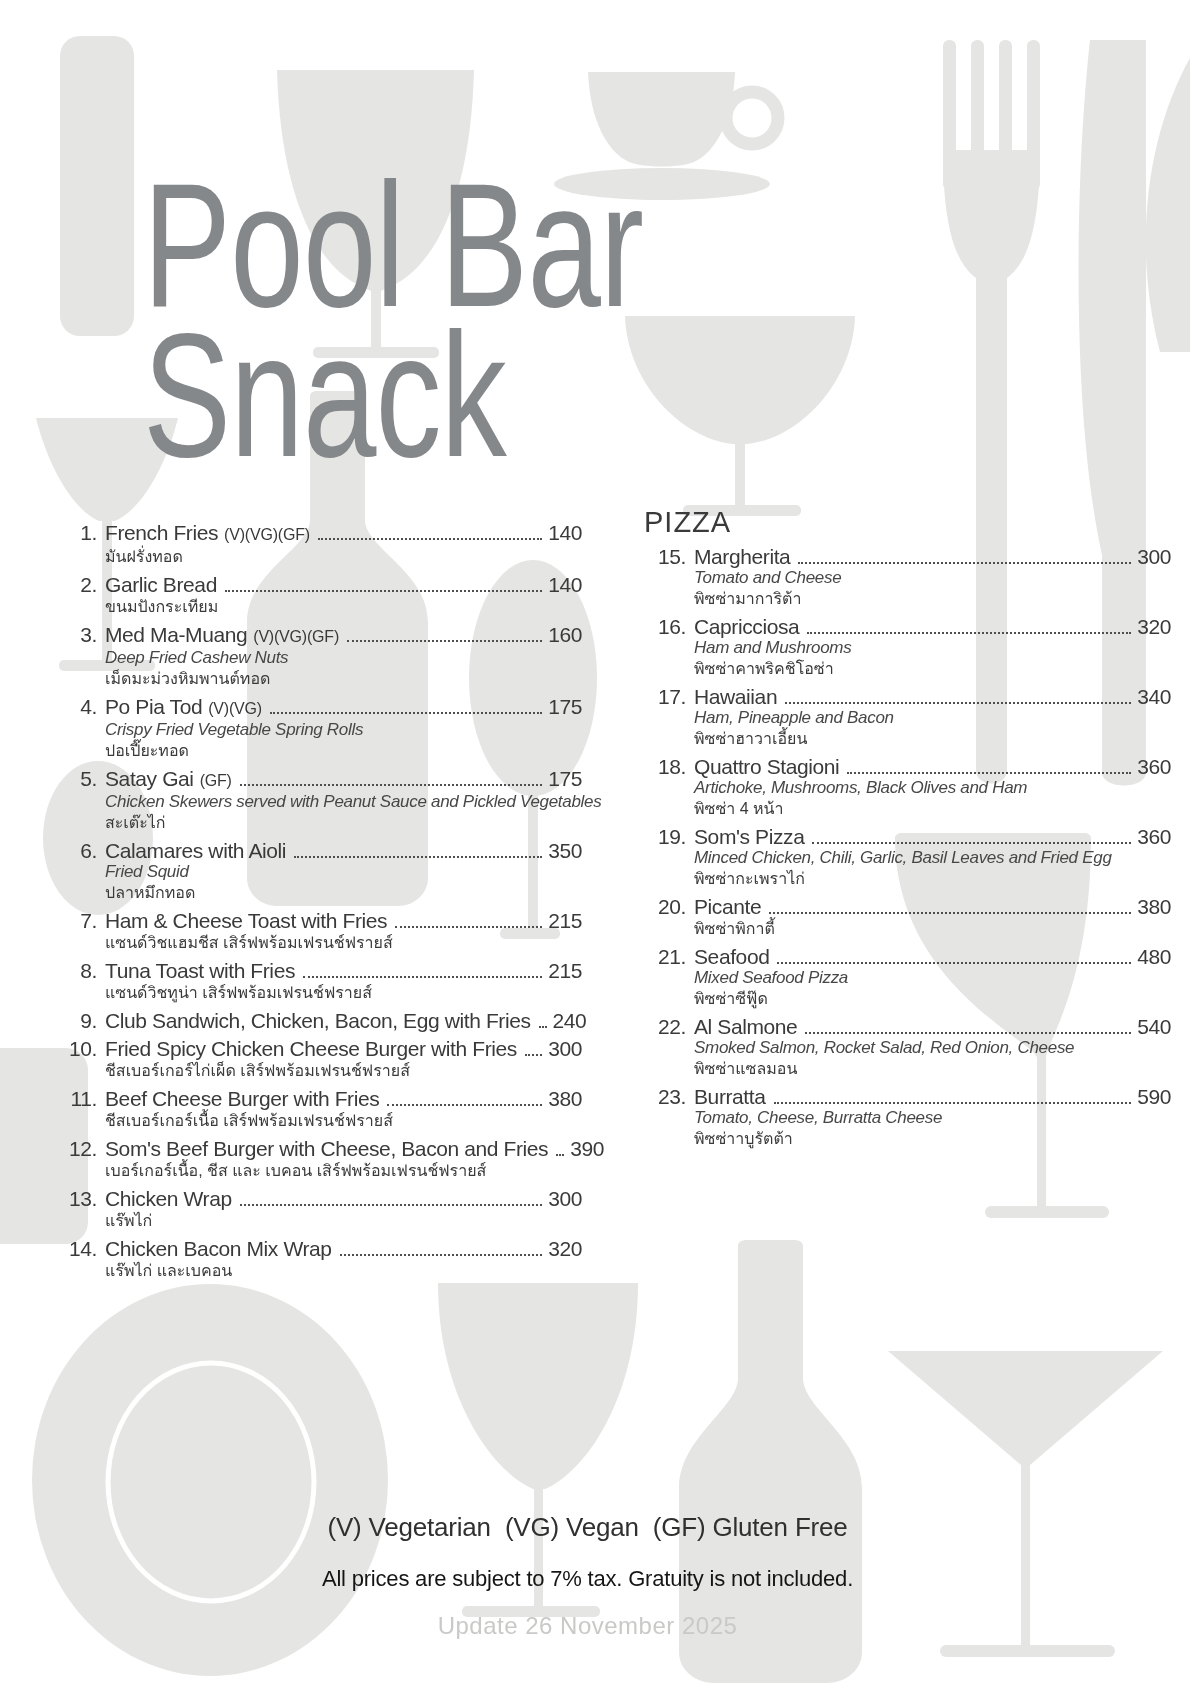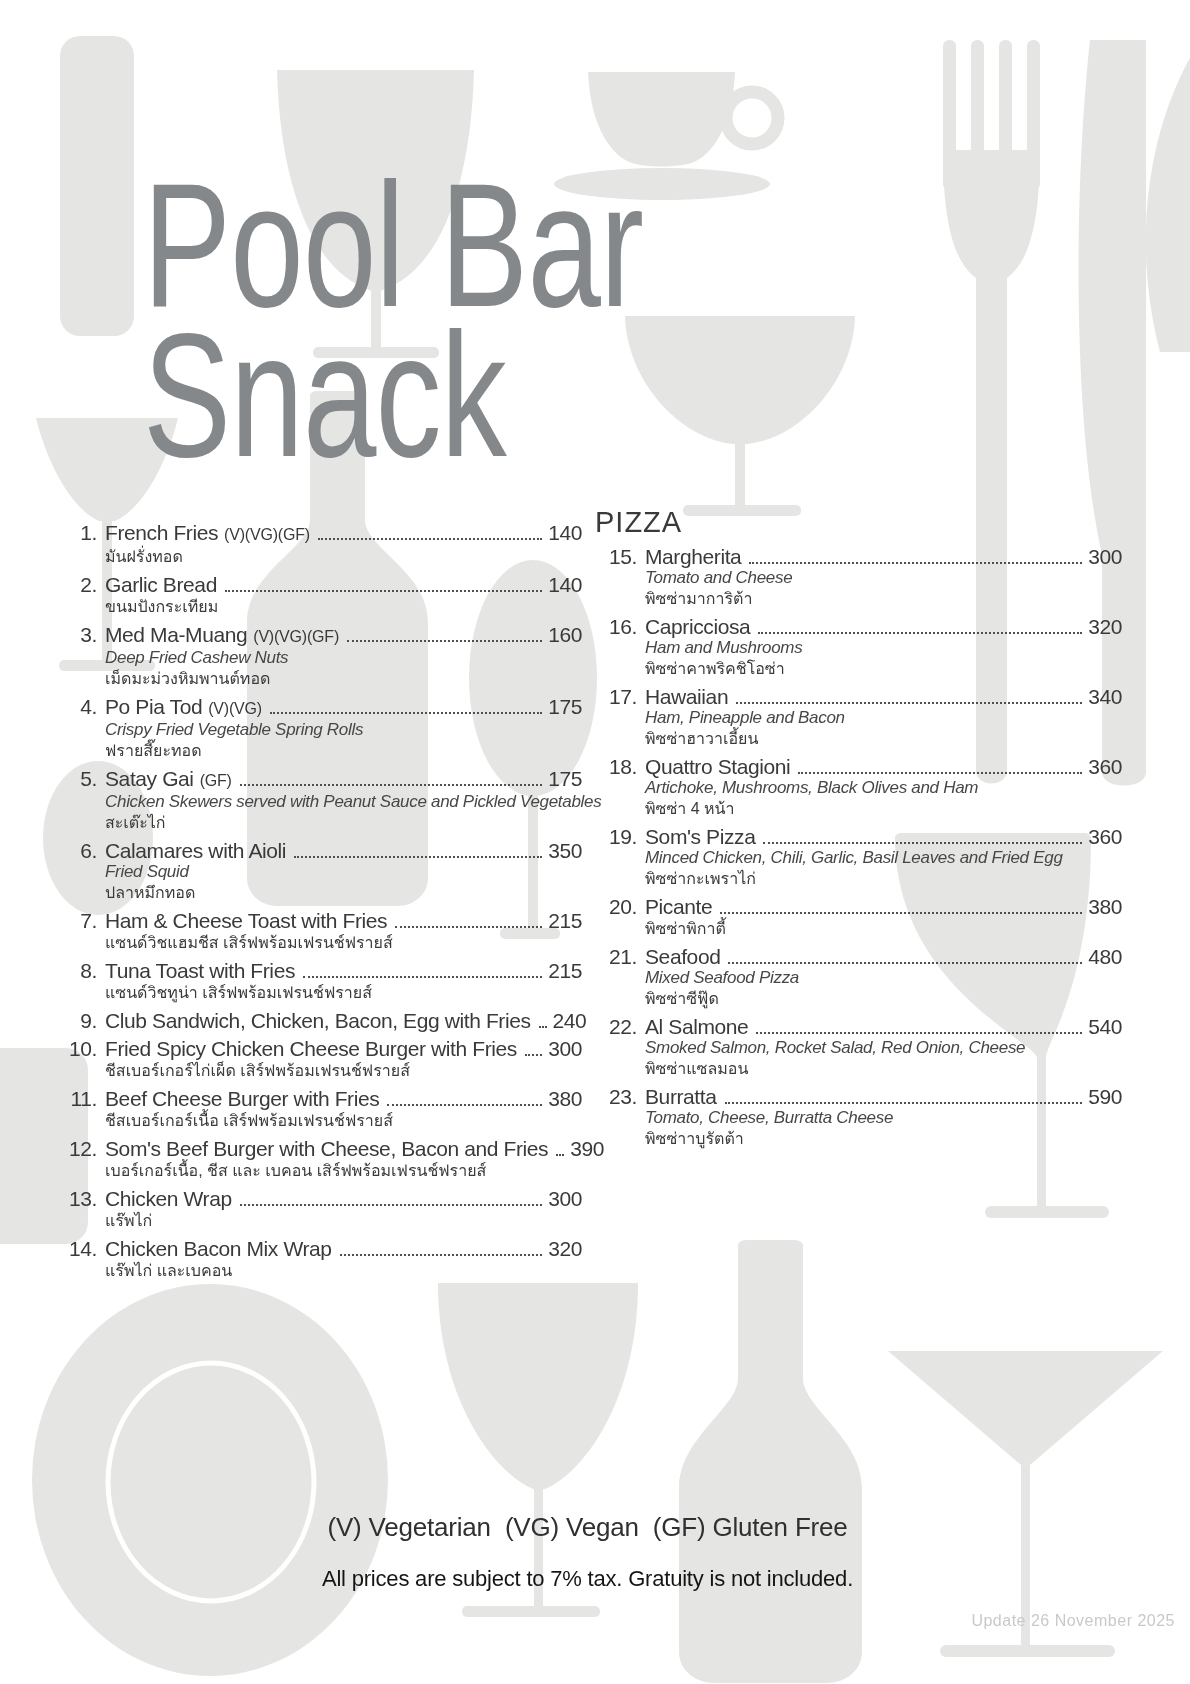--- a/index.html
+++ b/index.html
@@ -7,41 +7,41 @@
         font-family:"Liberation Sans","DejaVu Sans",sans-serif;}
   svg.deco{position:absolute;left:0;top:0;z-index:0;}
   .layer{position:absolute;z-index:1;}
 
   .title{left:143px;top:52px;font-size:176px;line-height:150px;font-weight:400;
          color:#85888b;letter-spacing:-1px;transform:scaleX(.75);transform-origin:0 0;}
   .title span{display:block;}
 
   .col{width:537px;color:#3a3a3a;}
   .col-left{left:45px;top:521px;}
-  .col-right{left:585px;top:505px;}
+  .col-right{left:634px;top:505px;}
   .pizza-heading{font-size:29px;line-height:34px;margin:0 0 6px 10px;font-weight:400;
                  letter-spacing:1px;color:#3a3a3a;}
 
   .item{margin-bottom:5px;}
   .row{display:flex;align-items:baseline;line-height:23px;font-size:21px;
        letter-spacing:-0.4px;white-space:nowrap;}
   .num{flex:0 0 52px;text-align:right;}
   .nm{margin-left:8px;}
   .tags{font-size:16px;letter-spacing:-0.2px;margin-left:6px;}
   .leader{flex:1 1 auto;min-width:8px;height:0;align-self:baseline;
           border-bottom:2.6px dotted #4e4e4e;margin:0 4px 3px 8px;}
   .price{margin-left:2px;}
   .desc{margin-left:60px;font-style:italic;font-size:17px;line-height:20px;
         letter-spacing:-0.3px;white-space:nowrap;color:#474747;}
   .thai{margin-left:60px;font-size:16px;line-height:22px;white-space:nowrap;color:#3a3a3a;}
 
   .footline{left:0;width:1175px;text-align:center;}
   .legend{top:1512px;font-size:26px;color:#303030;white-space:pre;letter-spacing:-0.2px;}
   .tax{top:1566px;font-size:22px;color:#151515;letter-spacing:-0.2px;}
-  .update{top:1612px;font-size:16px;color:#c9c9c8;letter-spacing:0.5px;text-align:right;}
+  .update{top:1612px;font-size:24px;color:#c9c9c8;letter-spacing:0.5px;}
 </style>
 </head>
 <body>
 
 <div class="page">
 
   <svg class="deco" width="1190" height="1684" viewBox="0 0 1190 1684" aria-hidden="true">
     <g fill="#e5e5e3">
       <g>
         <rect x="60" y="36" width="74" height="300" rx="20"></rect>
@@ -155,21 +155,21 @@
     <div class="thai">เม็ดมะม่วงหิมพานต์ทอด</div>
   </div>
       <div class="item">
     <div class="row">
       <span class="num">4.</span>
       <span class="nm"><span class="nm-text">Po Pia Tod</span><span class="tags">(V)(VG)</span></span>
       <span class="leader"></span>
       <span class="price">175</span>
     </div>
     <div class="desc">Crispy Fried Vegetable Spring Rolls</div>
-    <div class="thai">ฟรายสี๊ยะทอด</div>
+    <div class="thai">ปอเปี๊ยะทอด</div>
   </div>
       <div class="item">
     <div class="row">
       <span class="num">5.</span>
       <span class="nm"><span class="nm-text">Satay Gai</span><span class="tags">(GF)</span></span>
       <span class="leader"></span>
       <span class="price">175</span>
     </div>
     <div class="desc">Chicken Skewers served with Peanut Sauce and Pickled Vegetables</div>
     <div class="thai">สะเต๊ะไก่</div>

